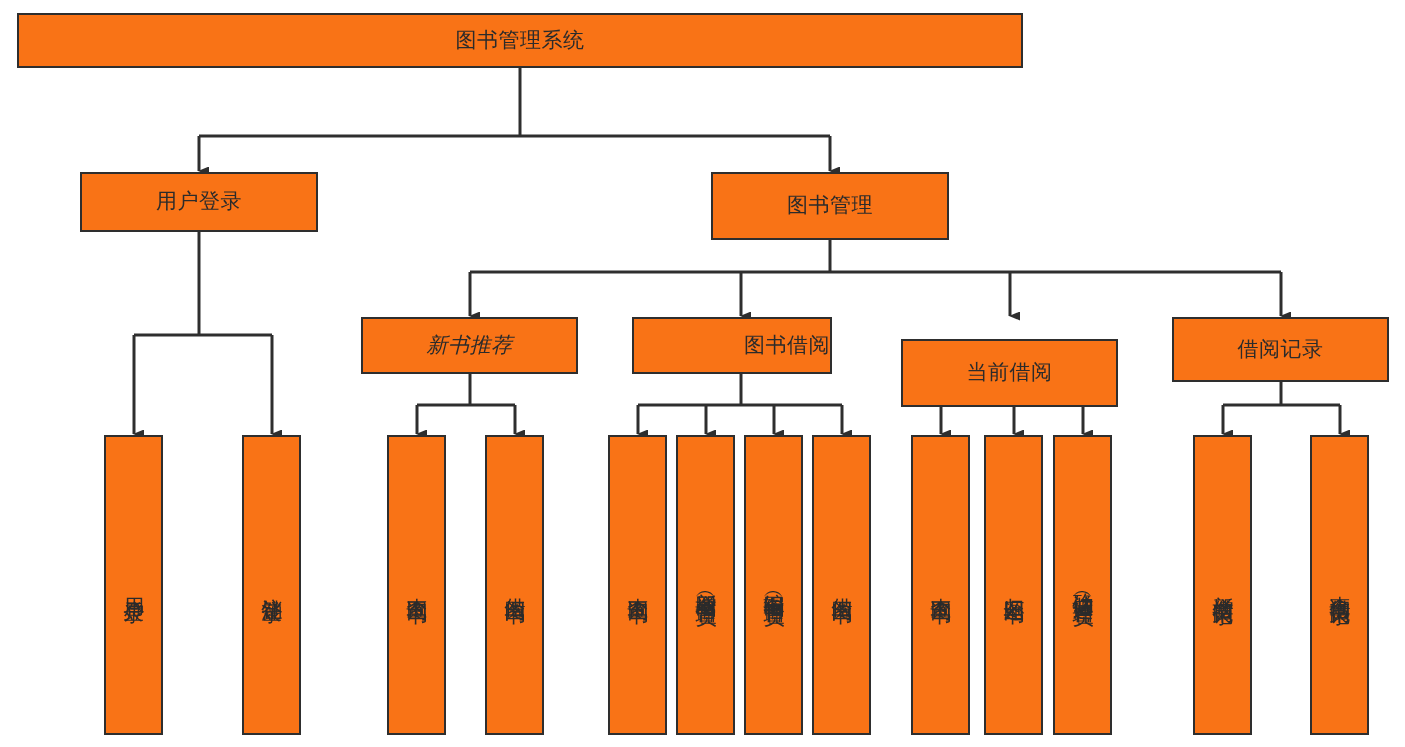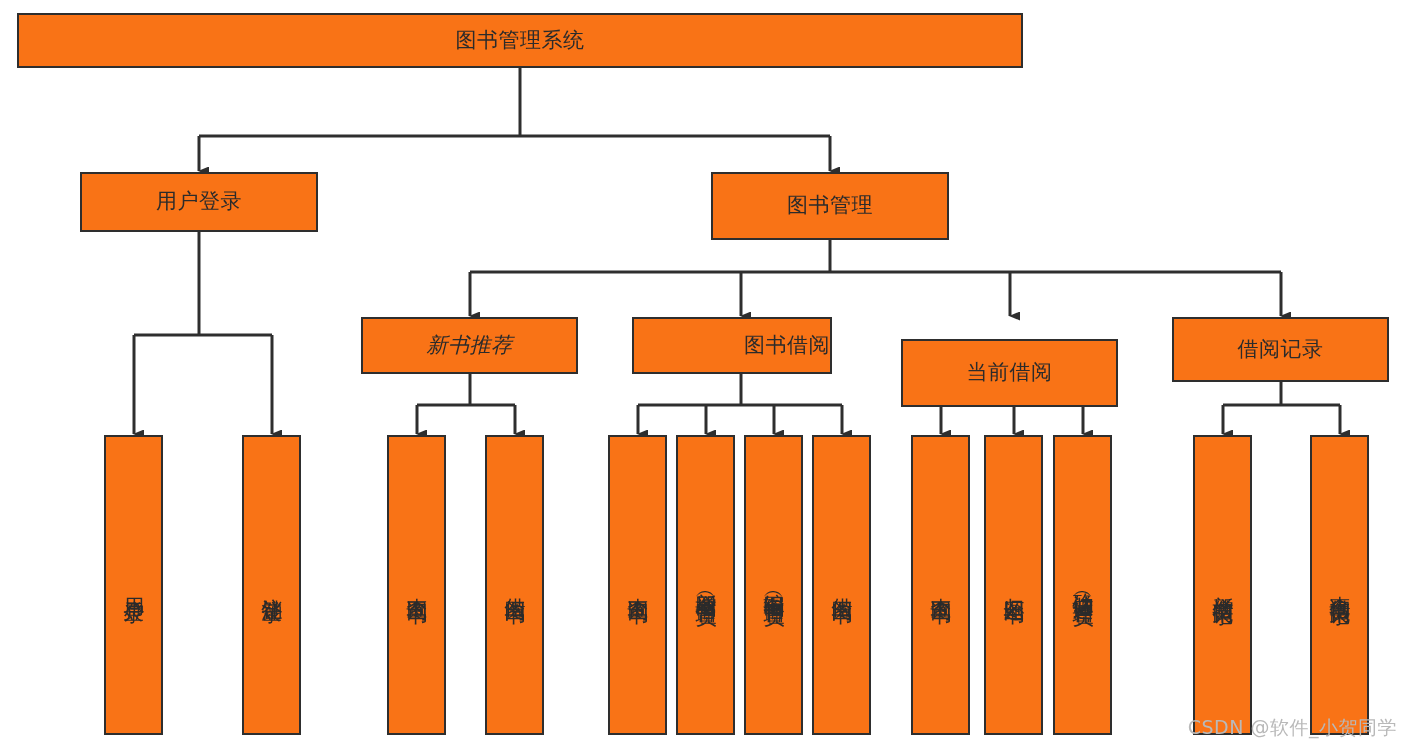--- a/index.html
+++ b/index.html
@@ -167,14 +167,13 @@
         <span class="node-label-v">确认归还（管理员）</span>
       </div>
       <div class="node-box" style="left: 1193px; top: 435px; width: 59px; height: 300px;">
         <span class="node-label-v">新增借阅记录</span>
       </div>
       <div class="node-box" style="left: 1310px; top: 435px; width: 59px; height: 300px;">
         <span class="node-label-v">查询借阅记录</span>
       </div>
     </div>
 
-  <div id="watermark">CSDN @软件_小贺同学</div>
 </div>
 
 </body></html>

